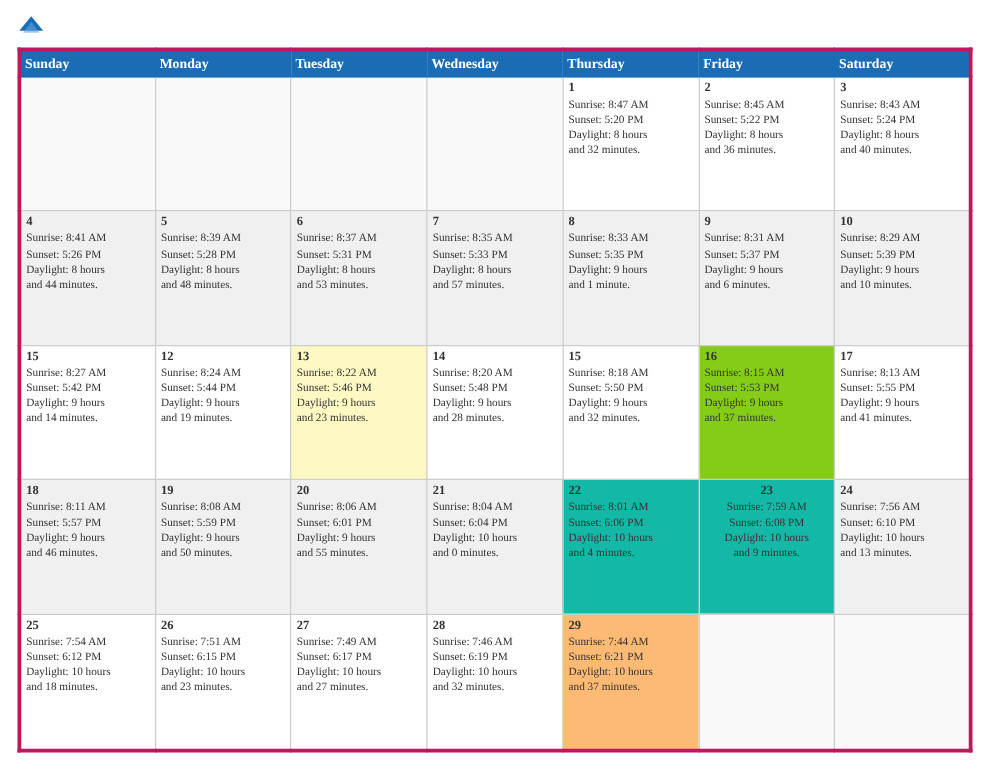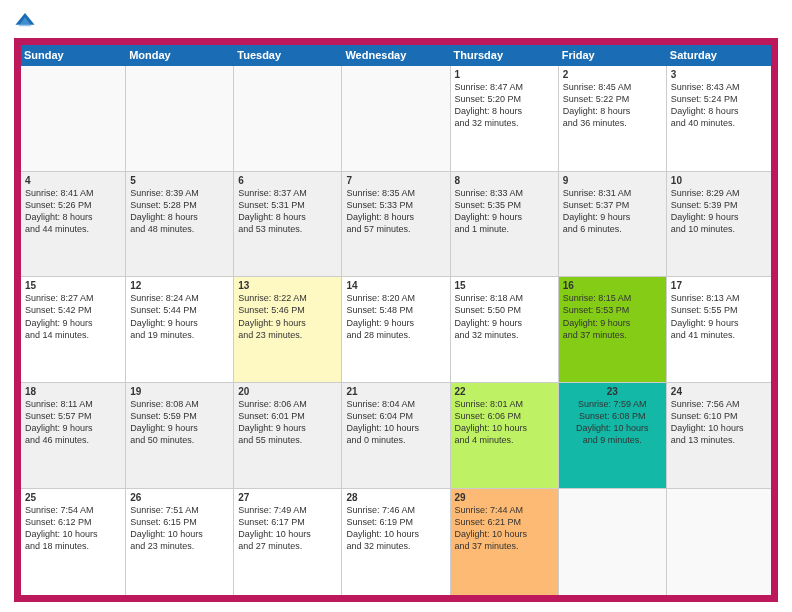--- a/index.html
+++ b/index.html
@@ -54,24 +54,25 @@
       font-size: 28px;
       color: #333;
       font-weight: normal;
     }
     .location {
       font-size: 14px;
       color: #555;
     }
     .calendar {
       flex: 1;
-      border: 7px solid #be185d;
+      border: 3px solid #be185d;
       border-collapse: collapse;
       width: 100%;
       table-layout: fixed;
+      font-family: Liberation Serif, serif;
     }
     .calendar th {
       background: #1a6db5;
       color: #fff;
       font-size: 11px;
       font-weight: bold;
       padding: 4px 3px;
       text-align: left;
       border: 1px solid #1a6db5;
     }
@@ -236,21 +237,21 @@
             <div class="day-info">Sunrise: 8:08 AM<br>Sunset: 5:59 PM<br>Daylight: 9 hours<br>and 50 minutes.</div>
           </td>
           <td style="background: rgb(240, 240, 240);">
             <span class="day-num">20</span>
             <div class="day-info">Sunrise: 8:06 AM<br>Sunset: 6:01 PM<br>Daylight: 9 hours<br>and 55 minutes.</div>
           </td>
           <td style="background: rgb(240, 240, 240);">
             <span class="day-num">21</span>
             <div class="day-info">Sunrise: 8:04 AM<br>Sunset: 6:04 PM<br>Daylight: 10 hours<br>and 0 minutes.</div>
           </td>
-          <td style="background: #bef264;">
+          <td style="background: #14b8a6;">
             <span class="day-num">22</span>
             <div class="day-info">Sunrise: 8:01 AM<br>Sunset: 6:06 PM<br>Daylight: 10 hours<br>and 4 minutes.</div>
           </td>
           <td style="background: #14b8a6; text-align: center;">
             <span class="day-num">23</span>
             <div class="day-info">Sunrise: 7:59 AM<br>Sunset: 6:08 PM<br>Daylight: 10 hours<br>and 9 minutes.</div>
           </td>
           <td style="background: rgb(240, 240, 240);">
             <span class="day-num">24</span>
             <div class="day-info">Sunrise: 7:56 AM<br>Sunset: 6:10 PM<br>Daylight: 10 hours<br>and 13 minutes.</div>

